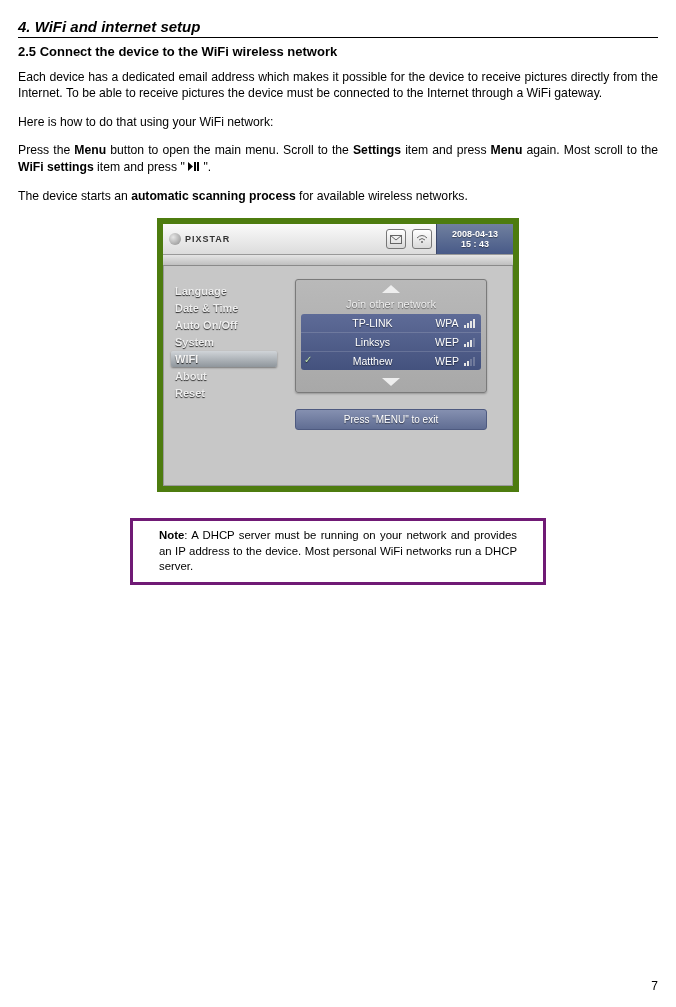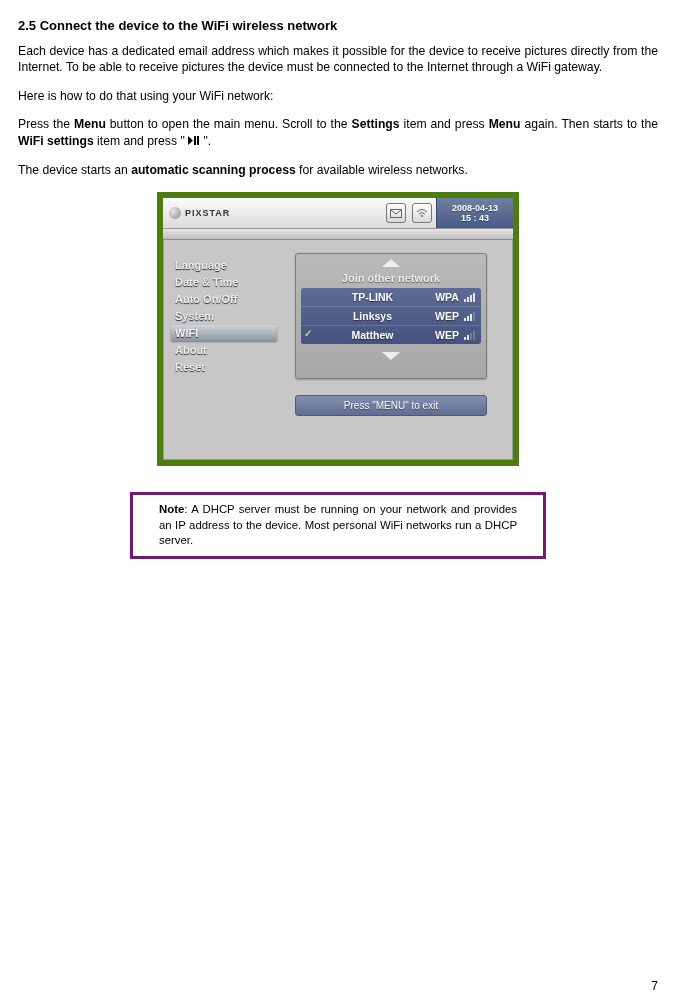--- a/index.html
+++ b/index.html
@@ -114,23 +114,22 @@
   
   .panel{
     flex:1; position:relative;
     padding:10px 14px 10px 8px;
     box-sizing:border-box;
   }
   .net-card{
     width:190px; margin:4px auto 0;
     background:linear-gradient(#b9b9b9,#a8a8a8);
     border:1px solid #7a7a7a; border-radius:3px;
-    padding:0 0 18px 0;
+    padding:0 0 6px 0;
     box-shadow:0 1px 2px rgba(0,0,0,.25);
-    font-weight:bold;
   }
   .tri{width:0;height:0;margin:5px auto 2px;border-left:9px solid transparent;border-right:9px solid transparent}
   .tri.up{border-bottom:8px solid #eee}
   .tri.down{border-top:8px solid #eee; margin:8px auto 0}
   .net-head{
     color:#eee; font-size:11px; text-align:center; padding:3px 0 4px;
     text-shadow:0 1px 1px rgba(0,0,0,.5);
   }
   .net-list{
     margin:0 5px; border-radius:3px; overflow:hidden;
@@ -171,27 +170,28 @@
     text-align:justify;
     line-height:1.35;
   }
 
   .pagenum{position:absolute;right:18px;bottom:14px;font-size:12px}
 </style>
 </head>
 <body>
 
 <div class="page">
+  <div class="h1">4. WiFi and internet setup</div>
   <div class="h2">2.5 Connect the device to the WiFi wireless network</div>
 
   <p>Each device has a dedicated email address which makes it possible for the device to receive pictures directly from the Internet. To be able to receive pictures the device must be connected to the Internet through a WiFi gateway.</p>
   <p>Here is how to do that using your WiFi network:</p>
 
   <p>
-    <span>Press the </span><span class="b">Menu</span><span> button to open the main menu. Scroll to the </span><span class="b">Settings</span><span> item and press </span><span class="b">Menu</span><span> again. Then starts to the </span><span class="b">WiFi settings</span><span> item and press " </span><span class="inline-icon"><svg width="12" height="9" viewBox="0 0 12 9">
+    <span>Press the </span><span class="b">Menu</span><span> button to open the main menu. Scroll to the </span><span class="b">Settings</span><span> item and press </span><span class="b">Menu</span><span> again. Most scroll to the </span><span class="b">WiFi settings</span><span> item and press " </span><span class="inline-icon"><svg width="12" height="9" viewBox="0 0 12 9">
           <polygon points="0,0 5,4.5 0,9" fill="#000"></polygon>
           <rect x="6" y="0" width="2" height="9" fill="#000"></rect>
           <rect x="9" y="0" width="2" height="9" fill="#000"></rect>
         </svg></span><span> ".</span>
   </p>
 
   <p>
     <span>The device starts an </span><span class="b">automatic scanning process</span><span> for available wireless networks.</span>
   </p>
 

